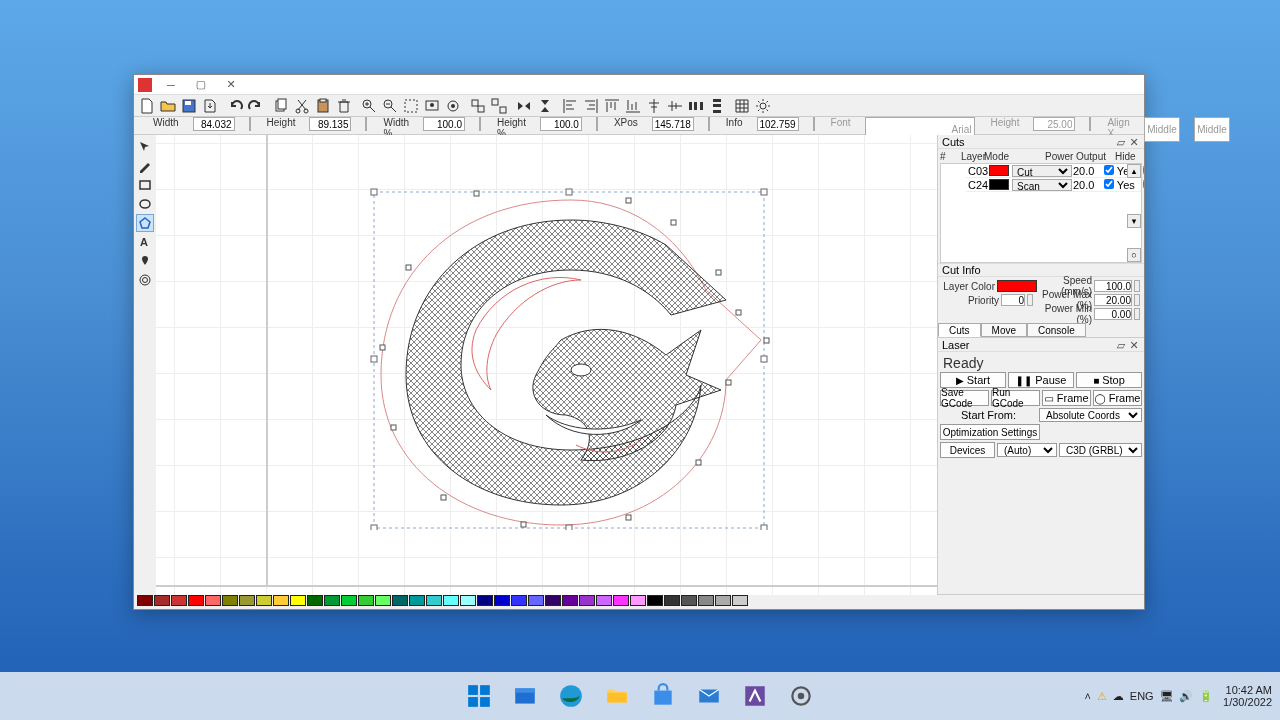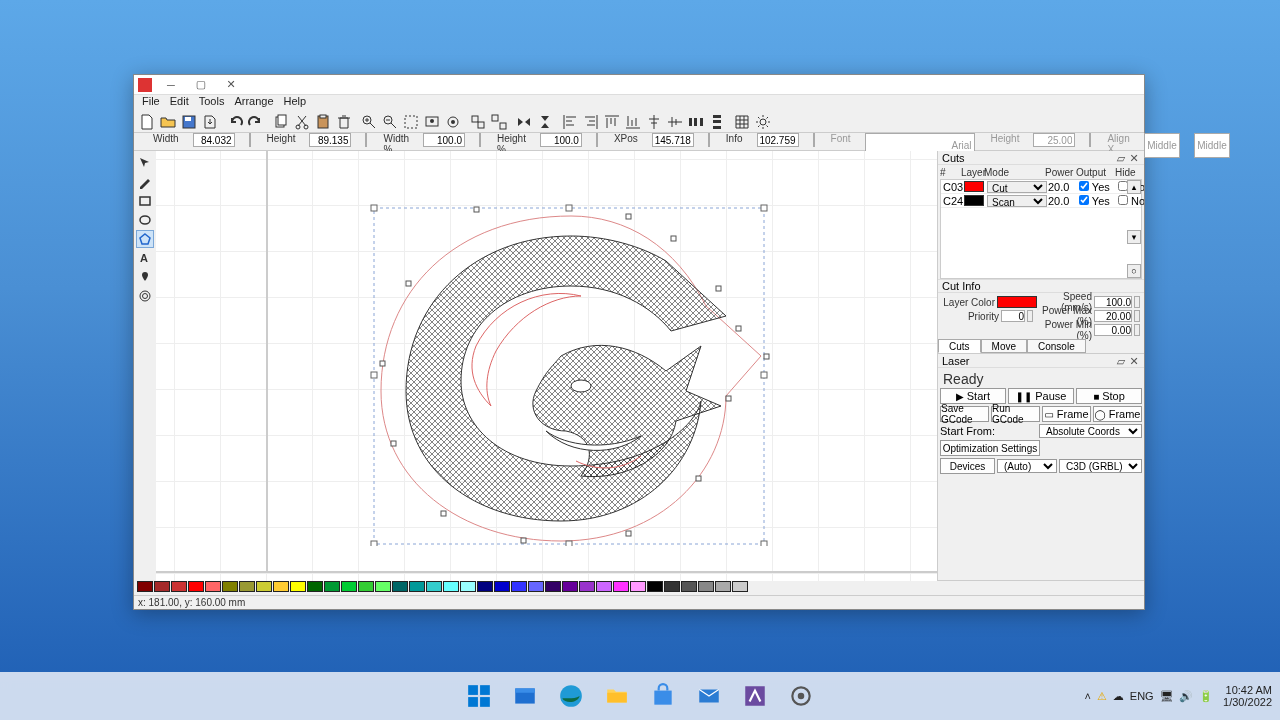--- a/index.html
+++ b/index.html
@@ -46,21 +46,21 @@
 .art { position: absolute; left: 210px; top: 45px; width: 410px; height: 350px; }
 .art svg { width: 100%; height: 100%; }
 .handles rect { fill:#fff; stroke:#666; }
 
 .rpanel { width: 207px; background: #f0f0f0; display: flex; flex-direction: column; border-left: 1px solid #ccc; }
 .panel { border-bottom: 1px solid #ccc; }
 .panel-hd { height: 14px; background: #f0f0f0; display: flex; align-items: center; padding: 0 4px; font-size: 10px; border-bottom: 1px solid #ddd; }
 .panel-hd .pbtn { width: 12px; height: 10px; text-align: center; line-height: 10px; color: #555; margin-left: 1px; }
 .flex1 { flex: 1; }
 
-.cuts-tbl { font-size: 10px; }
+.cuts-tbl { font-size: 10px; padding-left: 25px; }
 .cuts-tbl .hdr, .cuts-tbl .row { display: grid; grid-template-columns: 20px 22px 60px 30px 38px 30px; align-items: center; height: 14px; gap:1px; }
 .cuts-tbl .hdr span { color: #333; font-size: 10px; }
 .cuts-tbl .row { border-bottom: 1px solid #eee; padding:0 2px; }
 .cuts-tbl .sw { width: 20px; height: 11px; border: 1px solid #333; }
 .cuts-tbl select { width: 100%; height: 12px; font-size: 10px; border:1px solid #aaa; }
 .cuts-tbl .cb { width:10px; height:10px; }
 .cuts-body { height: 100px; background: #fff; border: 1px solid #ccc; margin: 0 2px; position: relative; }
 .cuts-body .sbtn { position: absolute; right: 0; width: 14px; height: 14px; background: #eee; border: 1px solid #aaa; display:flex; align-items:center; justify-content:center; font-size:9px; }
 
 .cutinfo { padding: 2px 4px; font-size: 10px; }
@@ -103,27 +103,20 @@
 <div class="wave"></div>
 
 <div class="win">
   <div class="titlebar">
     <div class="ico"></div>
     <div class="wbtn">─</div>
     <div class="wbtn">▢</div>
     <div class="wbtn">✕</div>
   </div>
 
-  <div class="menubar">
-    <span>File</span>
-    <span>Edit</span>
-    <span>Tools</span>
-    <span>Arrange</span>
-    <span>Help</span>
-  </div>
 
   <div class="toolbar1">
     <div class="tbtn">
         <svg viewBox="0 0 16 16">
           <path d="M3 1h7l3 3v11H3z" fill="#fff" stroke="#333"></path>
         </svg>
       </div>
     <div class="tbtn">
         <svg viewBox="0 0 16 16">
           <path d="M1 4h5l1 2h8v7H1z" fill="#f5c451" stroke="#333"></path>
@@ -517,21 +510,21 @@
             <div class="btn">❚❚ <span>Pause</span></div>
             <div class="btn">■ <span>Stop</span></div>
           </div>
           <div class="btnrow">
             <div class="btn">Save GCode</div>
             <div class="btn">Run GCode</div>
             <div class="btn">▭ <span>Frame</span></div>
             <div class="btn">◯ <span>Frame</span></div>
           </div>
           <div class="srow">
-            <span style="flex:1;text-align:left">Start From:</span>
+            <span style="flex:1;text-align:center">Start From:</span>
             <select class="sel"><option>Absolute Coords</option></select>
           </div>
           <div class="srow">
             <div class="btn" style="flex:0 0 100px">Optimization Settings</div>
           </div>
           <div class="srow">
             <div class="btn" style="flex:0 0 55px">Devices</div>
             <select class="sel"><option>(Auto)</option></select>
             <select class="sel"><option>C3D (GRBL)</option></select>
           </div>
@@ -571,21 +564,20 @@
       <div class="chip" style="background: rgb(204, 102, 255);"></div>
       <div class="chip" style="background: rgb(255, 51, 255);"></div>
       <div class="chip" style="background: rgb(255, 153, 255);"></div>
       <div class="chip" style="background: rgb(0, 0, 0);"></div>
       <div class="chip" style="background: rgb(51, 51, 51);"></div>
       <div class="chip" style="background: rgb(85, 85, 85);"></div>
       <div class="chip" style="background: rgb(136, 136, 136);"></div>
       <div class="chip" style="background: rgb(170, 170, 170);"></div>
       <div class="chip" style="background: rgb(204, 204, 204);"></div>
     </div>
-  <div class="statusbar">x: 181.00, y: 160.00 mm</div>
 </div>
 
 <div class="taskbar">
   <div class="task-center">
     <div class="ticon">
         <svg width="26" height="26" viewBox="0 0 24 24">
           <rect x="2" y="2" width="9" height="9" fill="#0078d4"></rect>
           <rect x="13" y="2" width="9" height="9" fill="#0078d4"></rect>
           <rect x="2" y="13" width="9" height="9" fill="#0078d4"></rect>
           <rect x="13" y="13" width="9" height="9" fill="#0078d4"></rect>

